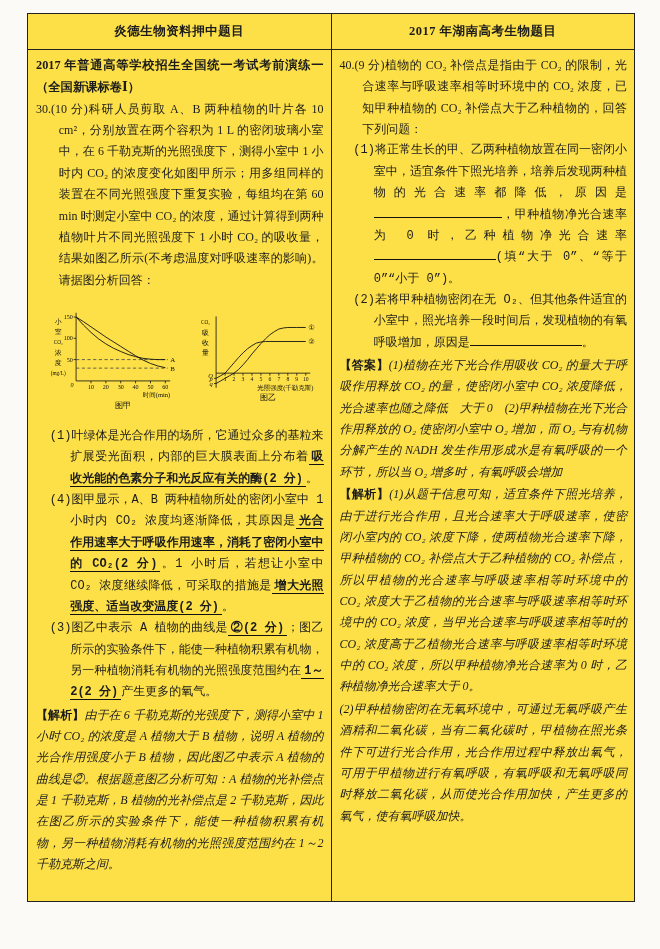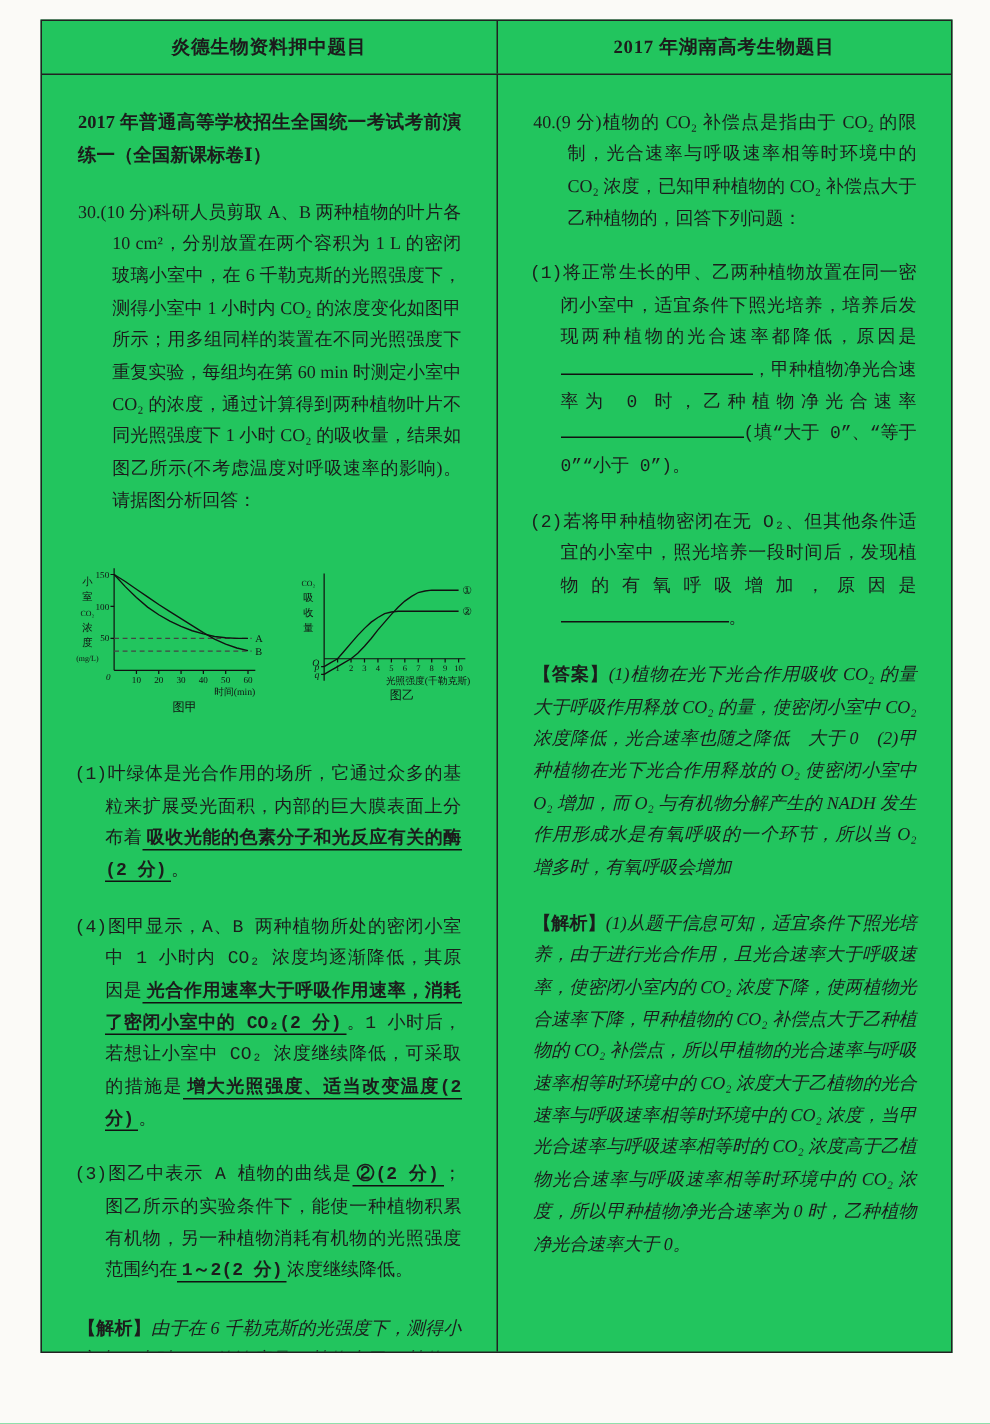--- a/index.html
+++ b/index.html
@@ -3,32 +3,32 @@
 <meta charset="utf-8">
 <style>
   html,body{margin:0;padding:0;}
   body{
     width:660px;height:949px;position:relative;background:#fbfaf7;
     font-family:"Liberation Serif","DejaVu Serif",serif;color:#1c1c1c;
     -webkit-font-smoothing:antialiased;
   }
   .sheet{
     position:absolute;left:27px;top:13px;width:608px;height:889px;
-    border:1.5px solid #222;background:#22c55e;box-sizing:border-box;
+    border:1.5px solid #222;background:#fde047;box-sizing:border-box;
   }
   .header-row{display:flex;height:35px;border-bottom:1.5px solid #222;}
   .hcell{
     flex:1;display:flex;align-items:center;justify-content:center;
     font-weight:bold;font-size:12.5px;letter-spacing:.5px;
   }
   .hcell:first-child{border-right:1.5px solid #222;}
   .cols{display:flex;height:851px;}
   .col{flex:1;box-sizing:border-box;padding:5px 7px 0 8px;overflow:hidden;}
   .col-l{border-right:1.5px solid #222;}
-  p{margin:16px;font-size:12px;line-height:1.78;text-align:justify;}
+  p{margin:0;font-size:12px;line-height:1.78;text-align:justify;}
   .title{font-weight:bold;font-size:12.3px;}
   .intro{padding-left:1.9em;text-indent:-1.9em;}
   .sub{margin-left:1.15em;padding-left:1.7em;text-indent:-1.7em;font-family:Liberation Mono, monospace;}
   .ans{
     font-weight:bold;border-bottom:1px solid #111;padding:0 3px;
   }
   .kai{font-style:italic;}
   .lab{font-weight:bold;}
   .blank{display:inline-block;border-bottom:1px solid #111;height:11px;vertical-align:baseline;}
   .w130{width:128px;}  .w125{width:122px;}  .w115{width:112px;}
@@ -136,35 +136,36 @@
               <text x="13" y="55.5" text-anchor="middle" font-size="8.5">量</text>
               <text x="146" y="99" text-anchor="end" font-size="8">光照强度(千勒克斯)</text>
               <text x="90" y="111" text-anchor="middle" font-size="10">图乙</text>
             </svg>
         </div>
 
         <p class="sub"><span>(1)叶绿体是光合作用的场所，它通过众多的基粒来扩展受光面积，内部的巨大膜表面上分布着</span><span class="ans">吸收光能的色素分子和光反应有关的酶(2 分)</span><span>。</span></p>
 
         <p class="sub"><span>(4)图甲显示，A、B 两种植物所处的密闭小室中 1 小时内 CO₂ 浓度均逐渐降低，其原因是</span><span class="ans">光合作用速率大于呼吸作用速率，消耗了密闭小室中的 CO₂(2 分)</span><span>。1 小时后，若想让小室中 CO₂ 浓度继续降低，可采取的措施是</span><span class="ans">增大光照强度、适当改变温度(2 分)</span><span>。</span></p>
 
-        <p class="sub"><span>(3)图乙中表示 A 植物的曲线是</span><span class="ans">②(2 分)</span><span>；图乙所示的实验条件下，能使一种植物积累有机物，另一种植物消耗有机物的光照强度范围约在</span><span class="ans">1～2(2 分)</span><span>浓度继续降低。</span></p>
+        <p class="sub"><span>(3)图乙中表示 A 植物的曲线是</span><span class="ans">②(2 分)</span><span>；图乙所示的实验条件下，能使一种植物积累有机物，另一种植物消耗有机物的光照强度范围约在</span><span class="ans">1～2(2 分)</span><span>产生更多的氧气。</span></p>
 
         <p class="exp"><span class="lab">【解析】</span><span class="kai">由于在 6 千勒克斯的光强度下，测得小室中 1 小时 CO₂ 的浓度是 A 植物大于 B 植物，说明 A 植物的光合作用强度小于 B 植物，因此图乙中表示 A 植物的曲线是②。根据题意图乙分析可知：A 植物的光补偿点是 1 千勒克斯，B 植物的光补偿点是 2 千勒克斯，因此在图乙所示的实验条件下，能使一种植物积累有机物，另一种植物消耗有机物的光照强度范围约在 1～2 千勒克斯之间。</span></p>
       </div>
 
       <div class="col col-r">
         <p class="intro">40.(9 分)植物的 CO₂ 补偿点是指由于 CO₂ 的限制，光合速率与呼吸速率相等时环境中的 CO₂ 浓度，已知甲种植物的 CO₂ 补偿点大于乙种植物的，回答下列问题：</p>
 
         <p class="sub"><span>(1)将正常生长的甲、乙两种植物放置在同一密闭小室中，适宜条件下照光培养，培养后发现两种植物的光合速率都降低，原因是</span><span class="blank w130"></span><span>，甲种植物净光合速率为 0 时，乙种植物净光合速率</span><span class="blank w125"></span><span>(填“大于 0”、“等于 0”“小于 0”)。</span></p>
 
         <p class="sub"><span>(2)若将甲种植物密闭在无 O₂、但其他条件适宜的小室中，照光培养一段时间后，发现植物的有氧呼吸增加，原因是</span><span class="blank w115"></span><span>。</span></p>
 
         <p class="exp"><span class="lab">【答案】</span><span class="kai">(1)植物在光下光合作用吸收 CO₂ 的量大于呼吸作用释放 CO₂ 的量，使密闭小室中 CO₂ 浓度降低，光合速率也随之降低　大于 0　(2)甲种植物在光下光合作用释放的 O₂ 使密闭小室中 O₂ 增加，而 O₂ 与有机物分解产生的 NADH 发生作用形成水是有氧呼吸的一个环节，所以当 O₂ 增多时，有氧呼吸会增加</span></p>
 
         <p class="exp"><span class="lab">【解析】</span><span class="kai">(1)从题干信息可知，适宜条件下照光培养，由于进行光合作用，且光合速率大于呼吸速率，使密闭小室内的 CO₂ 浓度下降，使两植物光合速率下降，甲种植物的 CO₂ 补偿点大于乙种植物的 CO₂ 补偿点，所以甲植物的光合速率与呼吸速率相等时环境中的 CO₂ 浓度大于乙植物的光合速率与呼吸速率相等时环境中的 CO₂ 浓度，当甲光合速率与呼吸速率相等时的 CO₂ 浓度高于乙植物光合速率与呼吸速率相等时环境中的 CO₂ 浓度，所以甲种植物净光合速率为 0 时，乙种植物净光合速率大于 0。</span></p>
 
+        <p class="exp kai">(2)甲种植物密闭在无氧环境中，可通过无氧呼吸产生酒精和二氧化碳，当有二氧化碳时，甲植物在照光条件下可进行光合作用，光合作用过程中释放出氧气，可用于甲植物进行有氧呼吸，有氧呼吸和无氧呼吸同时释放二氧化碳，从而使光合作用加快，产生更多的氧气，使有氧呼吸加快。</p>
       </div>
 
     </div>
   </div>
 
   <div class="footer">· 34 ·</div>
 </div>
 
 </body></html>

